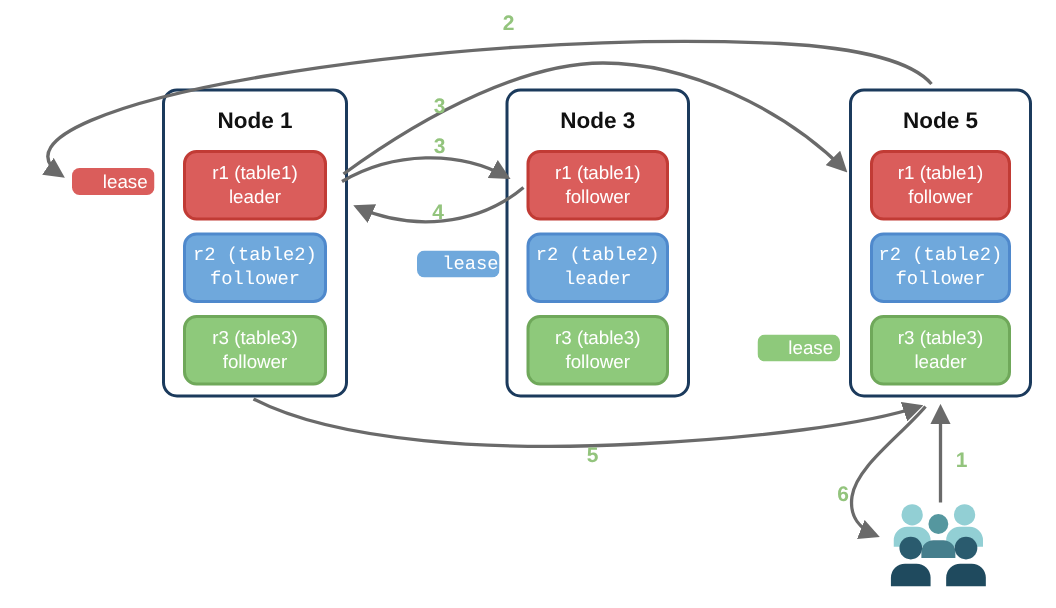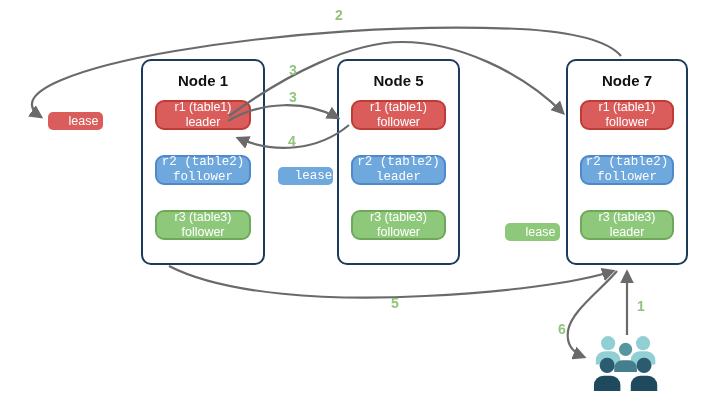--- a/index.html
+++ b/index.html
@@ -9,21 +9,21 @@
   }
   .node{
     position:absolute;background:#ffffff;
     border:2px solid var(--node-border,#1B3A5C);
     border-radius:10px;box-sizing:border-box;
   }
   .node-title{
     text-align:center;margin-top:11px;font-size:15px;font-weight:bold;color:#111111;
   }
   .range{
-    position:absolute;left:12px;height:30px;border-radius:9px;box-sizing:border-box;
+    position:absolute;left:12px;height:47px;border-radius:9px;box-sizing:border-box;
     display:flex;flex-direction:column;align-items:center;justify-content:center;
     color:#ffffff;font-size:12.5px;line-height:1.22;text-align:center;border:2px solid transparent;
   }
   .node .range{width:calc(100% - 24px);}
   .r1{top:39px}.r2{top:94px}.r3{top:149px}
   .c-red{background:var(--red-fill,#DA5D5B);border-color:var(--red-border,#C13B35);}
   .c-blue{background:var(--blue-fill,#6FA8DC);border-color:var(--blue-border,#4F89CC);font-family:Liberation Mono, monospace;}
   .c-green{background:var(--green-fill,#8EC97B);border-color:var(--green-border,#6FA85A);}
   .lease{
     position:absolute;width:55px;height:18px;border-radius:5px;box-sizing:border-box;
@@ -37,54 +37,54 @@
   svg.arrows{position:absolute;left:0;top:0;width:704px;height:405px;pointer-events:none;}
   svg.arrows path.a{fill:none;stroke:var(--arrow,#6A6A6A);stroke-width:2.2px;}
   #ah path{fill:var(--arrow,#6A6A6A);}
   .clients{position:absolute;left:593px;top:334px;width:68px;height:59px;}
 </style>
 </head>
 <body>
 
 <div class="stage">
 
-  <div class="node" style="left:108px;top:59px;width:124px;height:206px;margin-left:33px;">
+  <div class="node" style="left:108px;top:59px;width:124px;height:206px;">
     <div class="node-title">Node 1</div>
     <div class="range r1 c-red">
       <span>r1 (table1)</span>
       <span>leader</span>
     </div>
     <div class="range r2 c-blue">
       <span>r2 (table2)</span>
       <span>follower</span>
     </div>
     <div class="range r3 c-green">
       <span>r3 (table3)</span>
       <span>follower</span>
     </div>
   </div>
 
   <div class="node" style="left:337px;top:59px;width:123px;height:206px;">
-    <div class="node-title">Node 5</div>
+    <div class="node-title">Node 3</div>
     <div class="range r1 c-red">
       <span>r1 (table1)</span>
       <span>follower</span>
     </div>
     <div class="range r2 c-blue">
       <span>r2 (table2)</span>
       <span>leader</span>
     </div>
     <div class="range r3 c-green">
       <span>r3 (table3)</span>
       <span>follower</span>
     </div>
   </div>
 
   <div class="node" style="left:566px;top:59px;width:122px;height:206px;">
-    <div class="node-title">Node 7</div>
+    <div class="node-title">Node 5</div>
     <div class="range r1 c-red">
       <span>r1 (table1)</span>
       <span>follower</span>
     </div>
     <div class="range r2 c-blue">
       <span>r2 (table2)</span>
       <span>follower</span>
     </div>
     <div class="range r3 c-green">
       <span>r3 (table3)</span>

